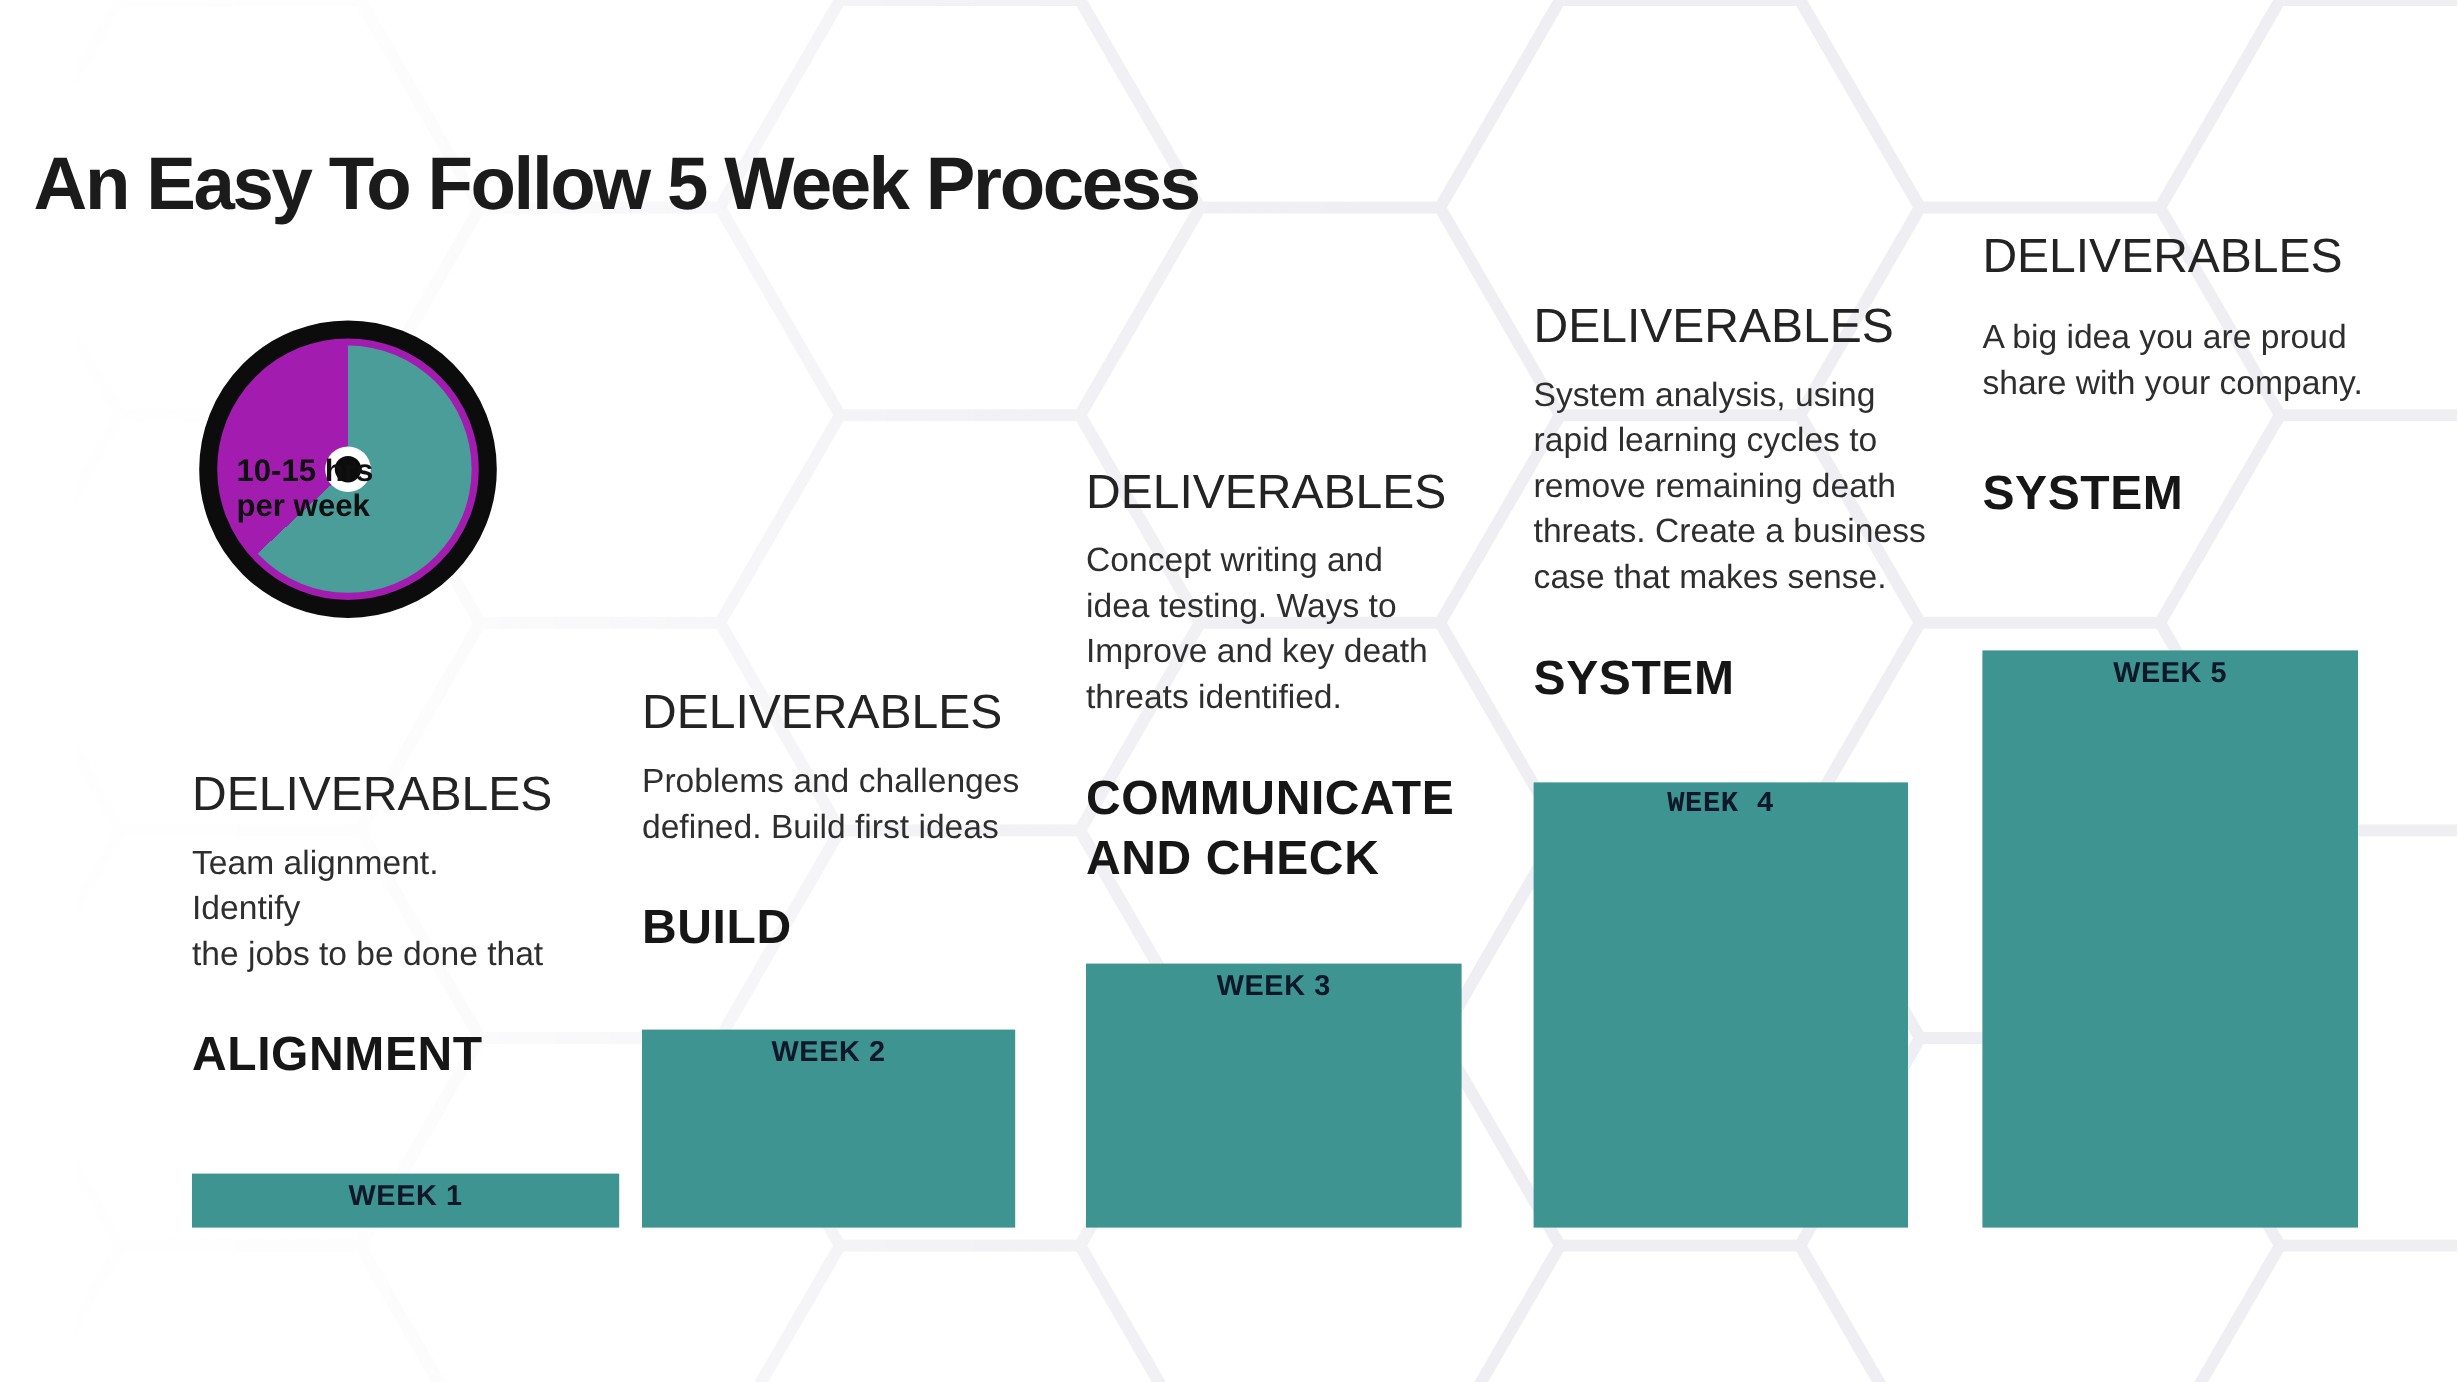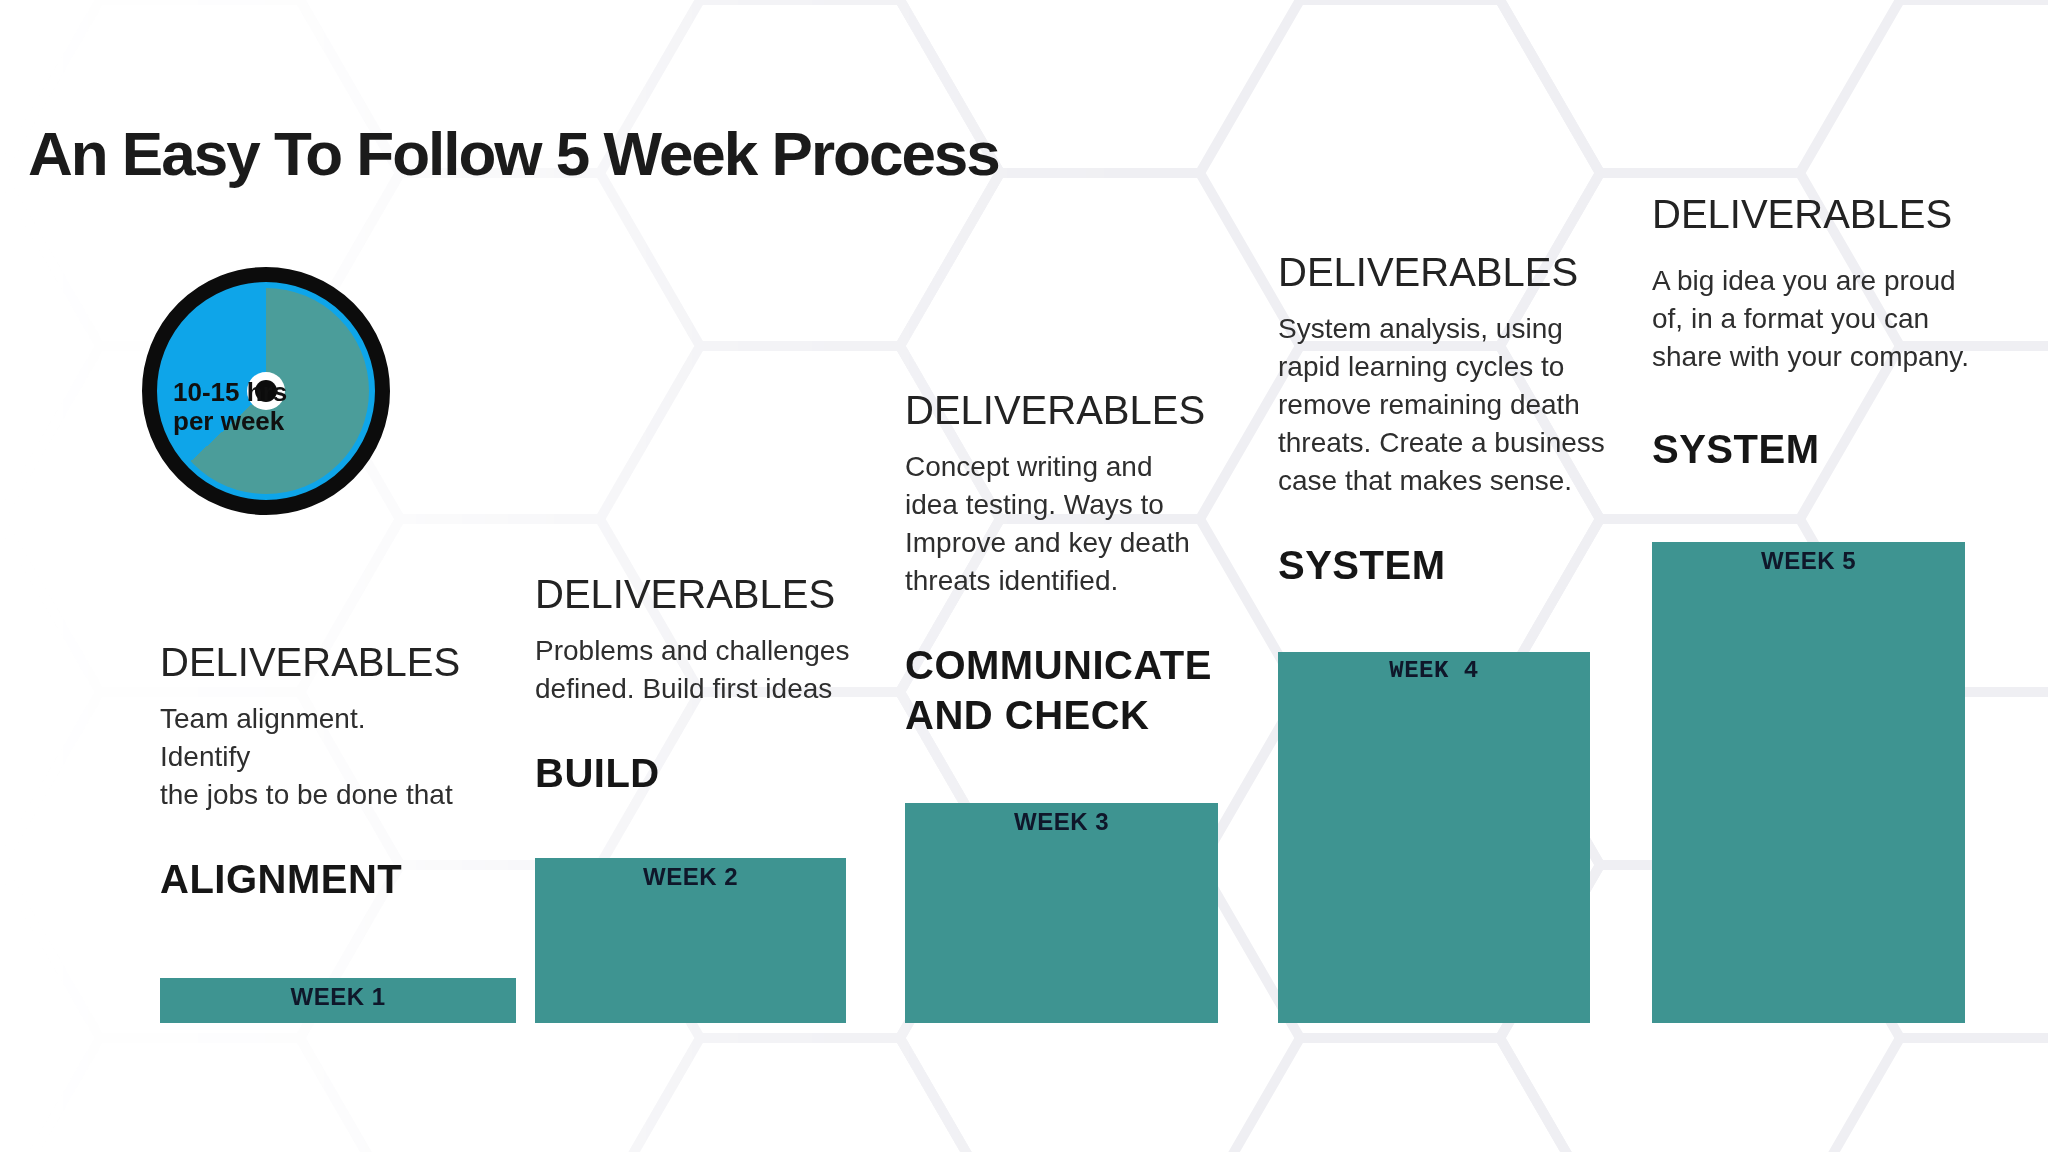--- a/index.html
+++ b/index.html
@@ -12,22 +12,22 @@
     -webkit-mask-image:linear-gradient(90deg,rgba(0,0,0,0) 0,rgba(0,0,0,.15) 320px,rgba(0,0,0,.75) 760px,#000 1150px);
     mask-image:linear-gradient(90deg,rgba(0,0,0,0) 0,rgba(0,0,0,.15) 320px,rgba(0,0,0,.75) 760px,#000 1150px);
   }
   
   .title{
     position:absolute;left:28px;top:118px;z-index:1;
     font-size:62px;font-weight:700;letter-spacing:-2px;color:#1b1b1b;white-space:nowrap;
   }
   
   .clock{
-    position:absolute;left:142px;top:267px;width:248px;height:248px;z-index:1;
-    box-sizing:border-box;border:15px solid #0c0c0c;border-radius:50%;background:#0ea5e9;
+    position:absolute;left:166px;top:267px;width:248px;height:248px;z-index:1;
+    box-sizing:border-box;border:15px solid #0c0c0c;border-radius:50%;background:#a21caf;
   }
   .wedge{
     position:absolute;inset:6px;border-radius:50%;
     background:conic-gradient(#4B9D9A 0deg 227deg,rgba(0,0,0,0) 227deg 360deg);
   }
   .hub{
     position:absolute;left:50%;top:50%;width:38px;height:38px;transform:translate(-50%,-50%);
     background:#ffffff;border-radius:50%;
   }
   .hub::after{content:"";position:absolute;inset:8px;background:#0c0c0c;border-radius:50%;}
@@ -149,21 +149,20 @@
     </div>
   </div>
   <div class="bar b4">
     <span class="weeklabel">WEEK 4</span>
   </div>
 
   <div class="coltext c5">
     <div class="heading">DELIVERABLES</div>
     <div class="body">
       <span>A big idea you are proud</span>
-      <span>of, in a format you can</span>
       <span>share with your company.</span>
     </div>
     <div class="phase">
       <span>SYSTEM</span>
     </div>
   </div>
   <div class="bar b5">
     <span class="weeklabel">WEEK 5</span>
   </div>
 

